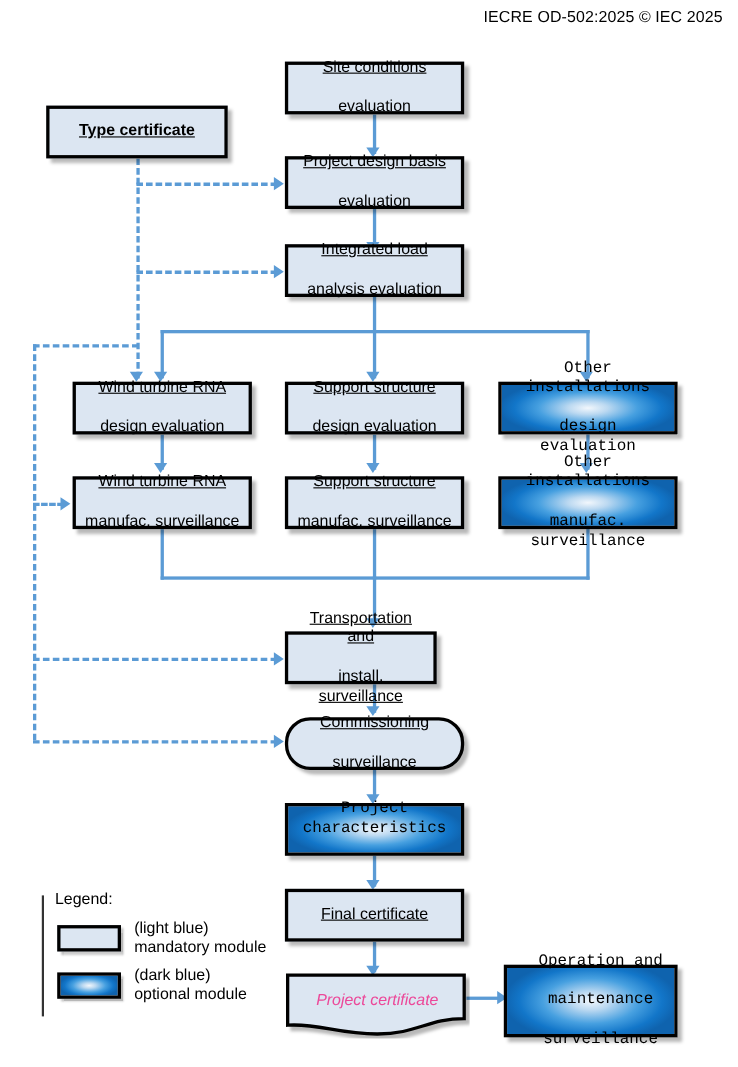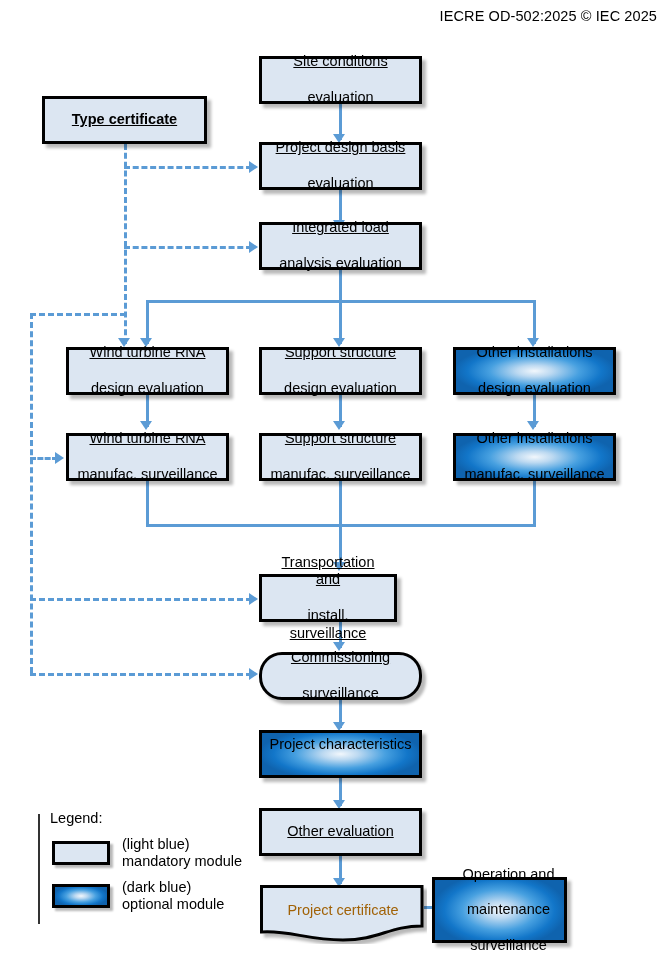--- a/index.html
+++ b/index.html
@@ -12,28 +12,28 @@
 
   
   .node{position:absolute;box-sizing:border-box;border:3px solid #000;
         display:flex;align-items:center;justify-content:center;text-align:center;
         font-size:14.5px;line-height:1.22;color:#000;
         box-shadow:4px 4px 3px rgba(0,0,0,0.28);}
   .node span{display:block;padding:0 3px;}
   .light{background:#dce6f2;text-decoration:underline;}
   .dark{background:
         radial-gradient(ellipse 52% 62% at 50% 50%, #f2f7fc 0%, #bcd9f1 22%, #47a0e0 55%, #1276c9 82%, #0f63ae 100%);
-        color:#000;}
+        color:#000;font-family:Liberation Mono, monospace;}
   .bold{font-weight:bold;}
 
   
   .docnode{position:absolute;}
   .docnode .doctext{position:absolute;left:0;top:0;width:100%;height:100%;
         display:flex;align-items:center;justify-content:center;text-align:center;
-        font-size:14.5px;color:#a16207;padding-bottom:8px;box-sizing:border-box;}
+        font-size:14.5px;color:#ec4899;padding-bottom:8px;box-sizing:border-box;font-style:italic;}
 
   
   .ln{position:absolute;background:#5b9bd5;}
   .vl{width:3px;}
   .hl{height:3px;}
   .arw{position:absolute;width:0;height:0;}
   .arw-d{border-left:6px solid transparent;border-right:6px solid transparent;
          border-top:9px solid #5b9bd5;}
   .arw-r{border-top:6px solid transparent;border-bottom:6px solid transparent;
          border-left:9px solid #5b9bd5;}
@@ -201,36 +201,36 @@
   </span>
 </div>
 
 <div class="node dark" style="left:259px;top:730px;width:163px;height:48px;">
   <span>
     <span>Project characteristics</span><br>
   </span>
 </div>
 
 <div class="node light" style="left:259px;top:808px;width:163px;height:48px;">
-  <span>Other evaluation</span>
+  <span>Final certificate</span>
 </div>
 
 <div class="docnode" style="left:259px;top:884px;width:168px;height:60px;">
   <svg width="168" height="60" viewBox="0 0 168 60">
     <defs>
       <filter id="dshadow" x="-20%" y="-20%" width="150%" height="160%">
         <feDropShadow dx="4" dy="4" stdDeviation="1.4" flood-color="#000" flood-opacity="0.28"></feDropShadow>
       </filter>
     </defs>
     <path d="M2.5 2.5 L163 2.5 L163 42 C130 42 120 56 84 56 C48 56 30 46 2.5 48 Z" fill="#dce6f2" stroke="#000" stroke-width="3" filter="url(#dshadow)"></path>
   </svg>
   <div class="doctext">Project certificate</div>
 </div>
 
-<div class="node dark" style="left:432px;top:877px;width:135px;height:66px;padding-left:18px;">
+<div class="node dark" style="left:458px;top:877px;width:158px;height:66px;padding-left:18px;">
   <span>
     <span>Operation and</span><br>
     <span>maintenance</span><br>
     <span>surveillance</span>
   </span>
 </div>
 
 <div id="legend">
   <div class="bar"></div>
   <div class="ltitle">Legend:</div>

